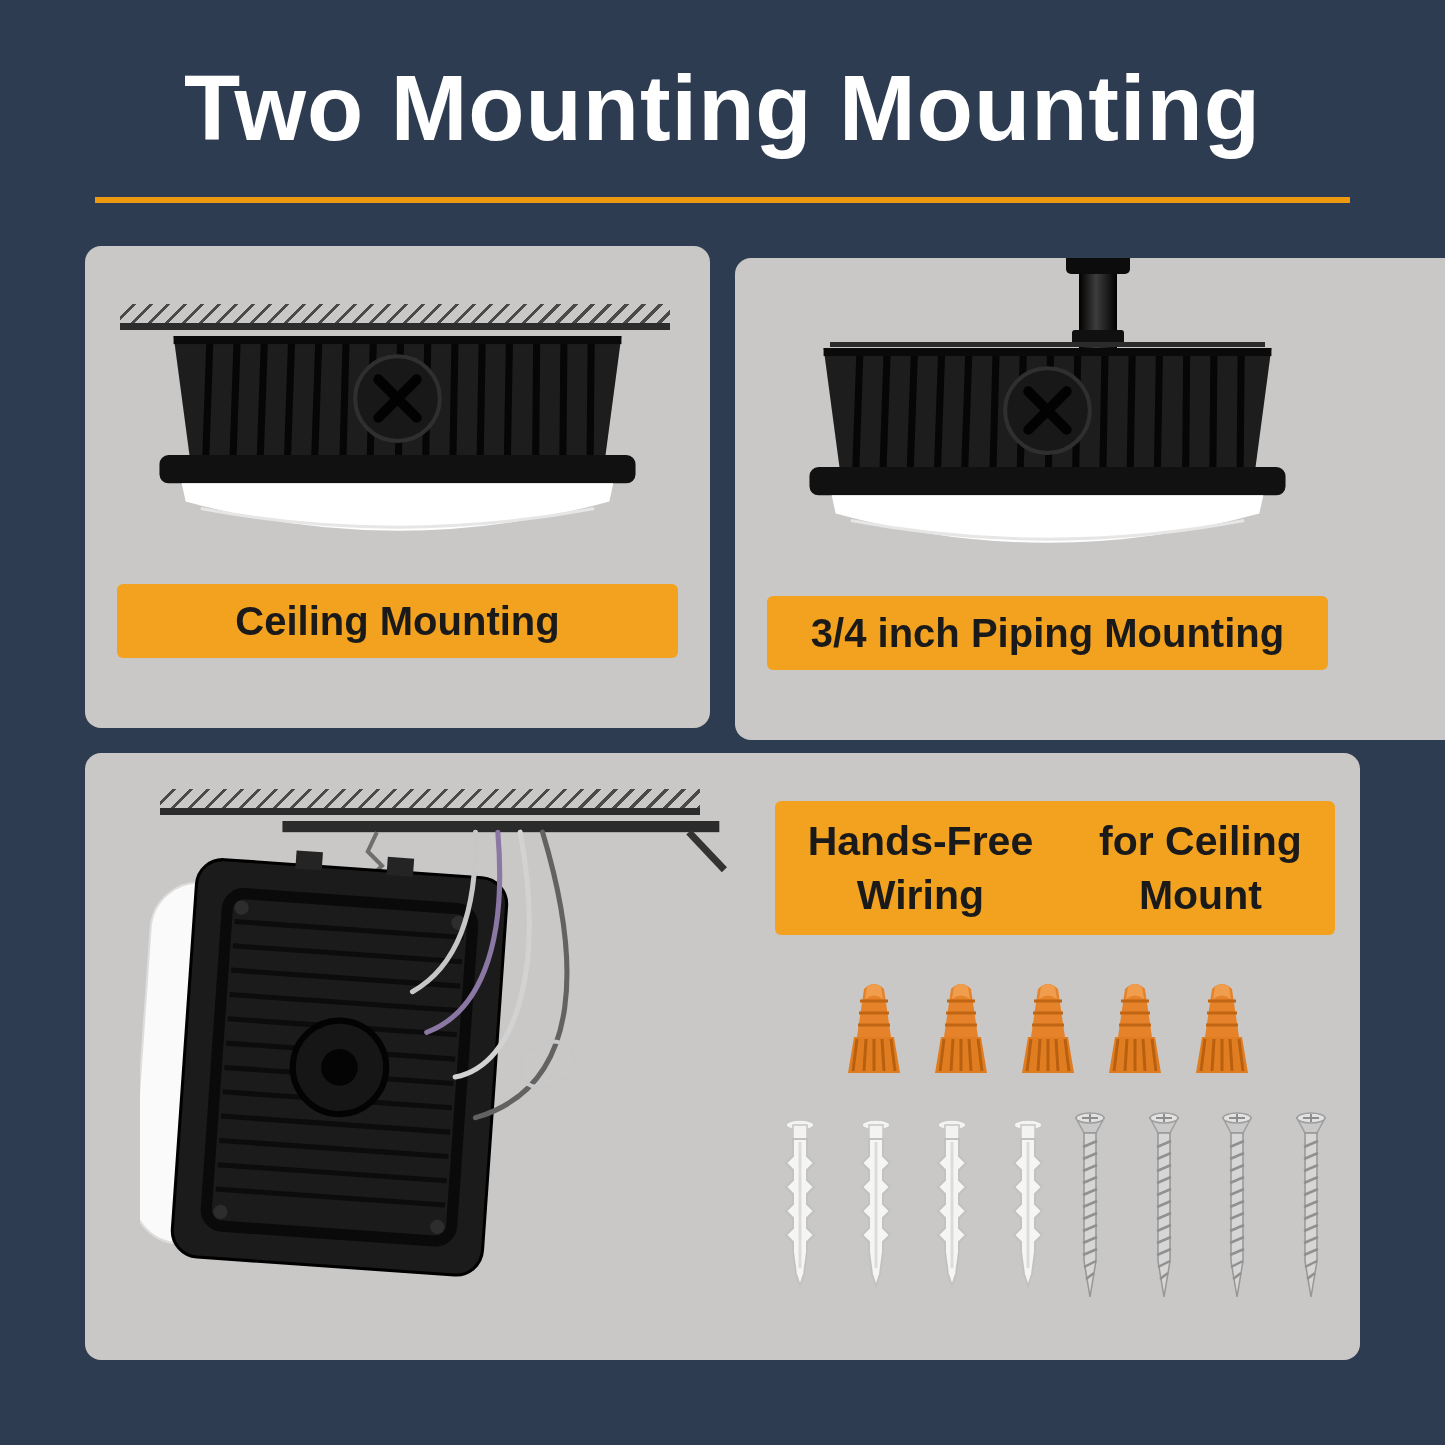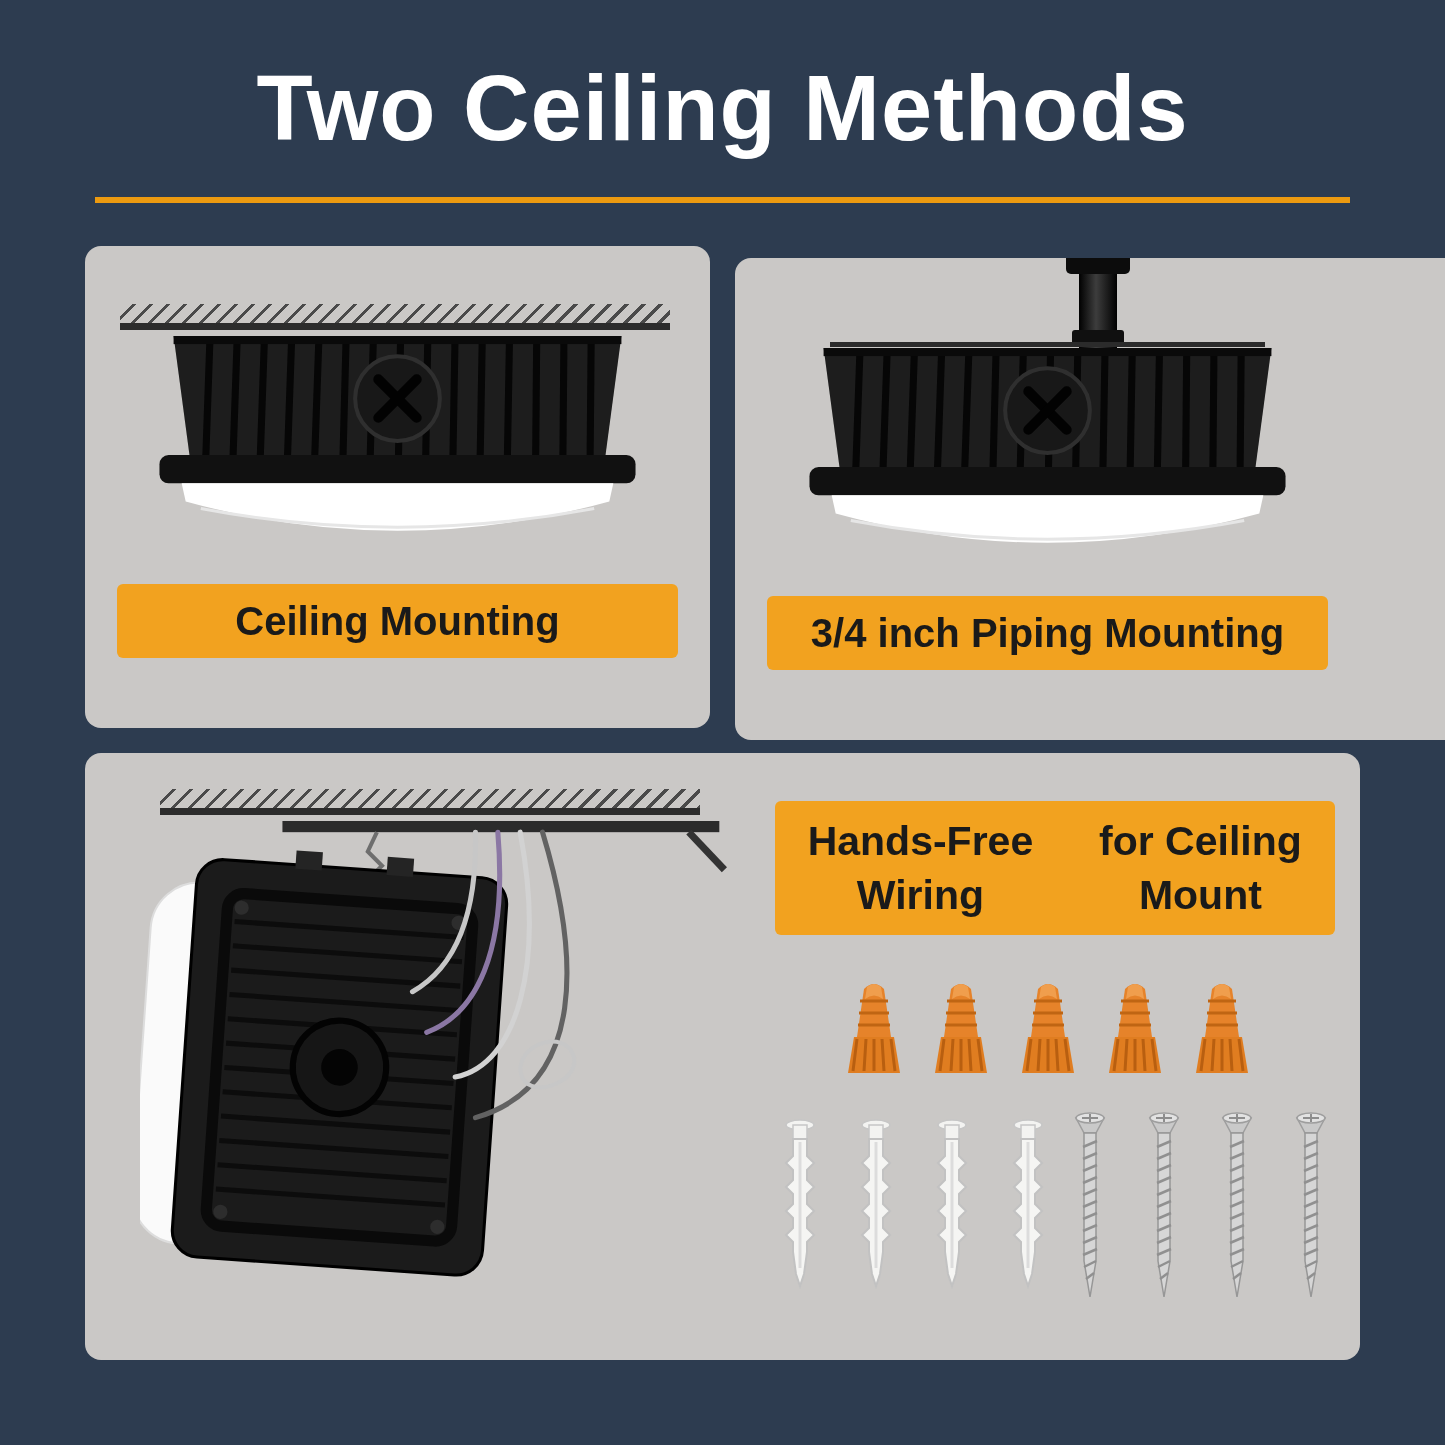--- a/index.html
+++ b/index.html
@@ -55,21 +55,21 @@
   .anchor{width:40px;height:178px;}
   .screws-row{position:absolute;left:988px;top:358px;width:255px;height:192px;
               display:flex;justify-content:space-between;}
   .screw{width:34px;height:192px;}
 </style>
 </head>
 <body>
 
 <div class="stage">
 
-  <h1 class="title">Two Ceiling Methods</h1>
+  <h1 class="title">Two Mounting Mounting</h1>
   <div class="divider"></div>
 
   <section class="panel panel-left">
     <div class="hatch"></div>
     <svg class="fixture" viewBox="0 0 580 245">
       <path d="M68 4 L512 4 L496 124 L84 124 Z" fill="#1d1d1d"></path>
       <g stroke="#060606" stroke-width="7">
         <line x1="104" y1="8" x2="100" y2="122"></line>
           <line x1="131" y1="8" x2="127" y2="122"></line>
         <line x1="158" y1="8" x2="154" y2="122"></line>

